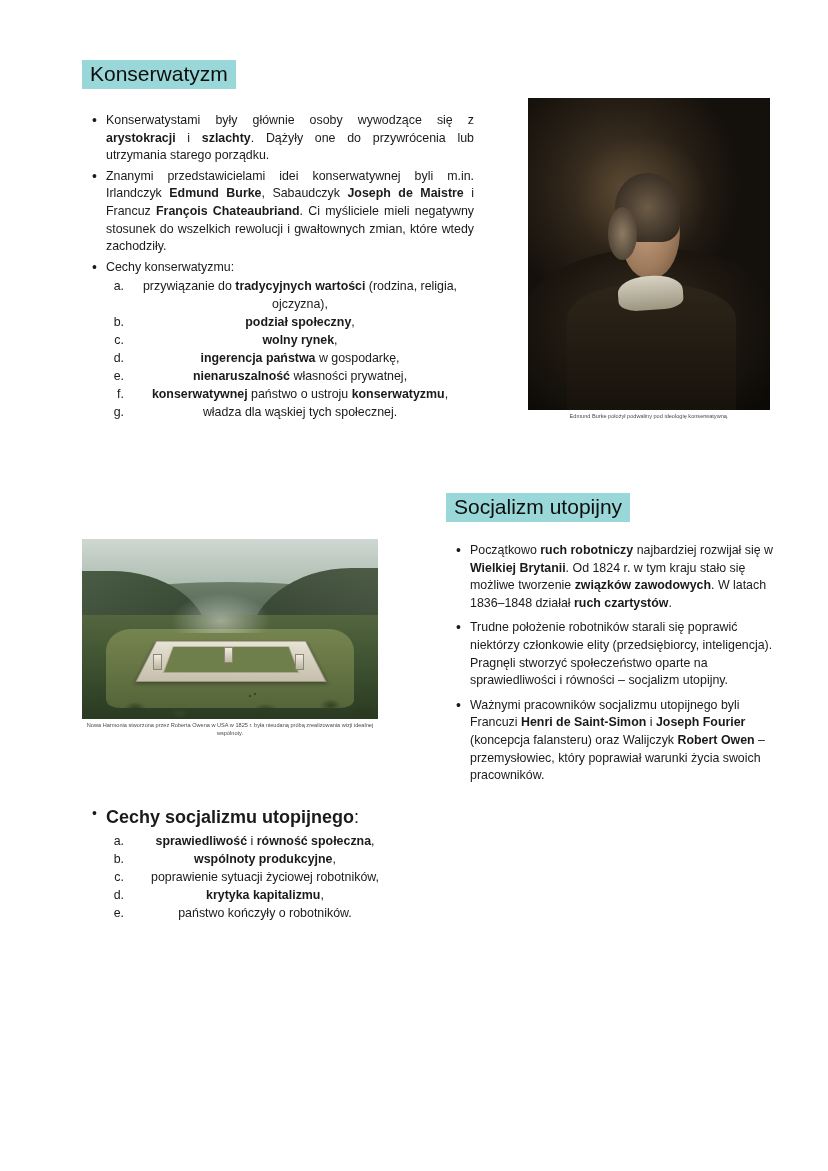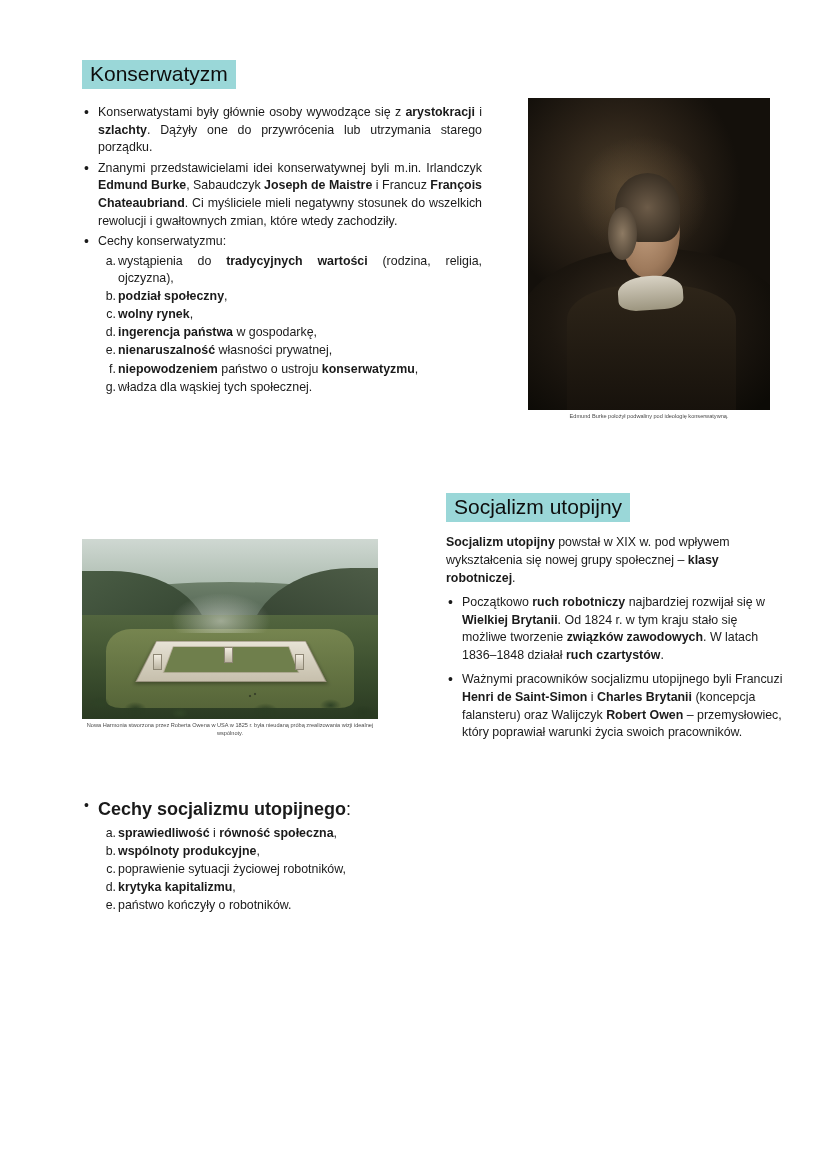--- a/index.html
+++ b/index.html
@@ -66,21 +66,21 @@
   .lead {
     margin: 0 0 4px 0;
   }
   .lead-soc {
     margin: 0 0 6px 0;
     line-height: 1.45;
   }
 
   ul.bullets {
     list-style: none;
-    margin: 0;
+    margin: 8px;
     padding: 0;
   }
   ul.bullets > li {
     position: relative;
     padding-left: 16px;
     margin-bottom: 3px;
   }
   ul.bullets > li::before {
     content: "•";
     position: absolute;
@@ -98,20 +98,21 @@
     margin: 2px 0 0 0;
     padding: 0;
     counter-reset: alpha;
   }
   ol.alpha > li {
     position: relative;
     padding-left: 20px;
     margin-bottom: 1px;
     counter-increment: alpha;
     line-height: 1.38;
+    text-align: center;
   }
   ol.alpha > li::before {
     content: counter(alpha, lower-alpha) ".";
     position: absolute;
     left: 0;
     width: 18px;
     text-align: right;
   }
 
   b, strong { font-weight: 700; }
@@ -335,26 +336,26 @@
 
   <div class="highlight-heading" id="heading-konserwatyzm">Konserwatyzm</div>
 
   <div class="text-block" id="cons-text">
     <ul class="bullets" id="cons-bullets">
       <li><span><span>Konserwatystami były głównie osoby wywodzące się z </span><b>arystokracji</b><span> i </span><b>szlachty</b><span>. Dążyły one do przywrócenia lub utrzymania starego porządku.</span></span></li>
       <li><span><span>Znanymi przedstawicielami idei konserwatywnej byli m.in. Irlandczyk </span><b>Edmund Burke</b><span>, Sabaudczyk </span><b>Joseph de Maistre</b><span> i Francuz </span><b>François Chateaubriand</b><span>. Ci myśliciele mieli negatywny stosunek do wszelkich rewolucji i gwałtownych zmian, które wtedy zachodziły.</span></span></li>
       <li>
         <span><span>Cechy konserwatyzmu:</span></span>
         <ol class="alpha" id="cons-features">
-            <li><span><span>wystąpienia do </span><b>tradycyjnych wartości</b><span> (rodzina, religia, ojczyzna),</span></span></li>
+            <li><span><span>przywiązanie do </span><b>tradycyjnych wartości</b><span> (rodzina, religia, ojczyzna),</span></span></li>
             <li><span><b>podział społeczny</b><span>,</span></span></li>
             <li><span><b>wolny rynek</b><span>,</span></span></li>
             <li><span><b>ingerencja państwa</b><span> w gospodarkę,</span></span></li>
             <li><span><b>nienaruszalność</b><span> własności prywatnej,</span></span></li>
-            <li><span><b>niepowodzeniem</b><span> państwo o ustroju </span><b>konserwatyzmu</b><span>,</span></span></li>
+            <li><span><b>konserwatywnej</b><span> państwo o ustroju </span><b>konserwatyzmu</b><span>,</span></span></li>
             <li><span><span>władza dla wąskiej tych społecznej.</span></span></li>
           </ol>
       </li>
     </ul>
   </div>
 
   <div class="figure" id="fig-burke">
     <div class="burke-img">
       <div class="burke-bg"></div>
       <div class="burke-glow"></div>
@@ -364,26 +365,24 @@
       <div class="burke-hair"></div>
       <div class="burke-wig"></div>
       <div class="burke-collar"></div>
     </div>
     <div class="caption">Edmund Burke położył podwaliny pod ideologię konserwatywną.</div>
   </div>
 
   <div class="highlight-heading" id="heading-socjalizm">Socjalizm utopijny</div>
 
   <div class="text-block" id="soc-text">
-    <p class="lead-soc">
-      <span><b>Socjalizm utopijny</b><span> powstał w XIX w. pod wpływem wykształcenia się nowej grupy społecznej – </span><b>klasy robotniczej</b><span>.</span></span>
-    </p>
     <ul class="bullets spaced" id="soc-bullets">
         <li><span><span>Początkowo </span><b>ruch robotniczy</b><span> najbardziej rozwijał się w </span><b>Wielkiej Brytanii</b><span>. Od 1824 r. w tym kraju stało się możliwe tworzenie </span><b>związków zawodowych</b><span>. W latach 1836–1848 działał </span><b>ruch czartystów</b><span>.</span></span></li>
-        <li><span><span>Ważnymi pracowników socjalizmu utopijnego byli Francuzi </span><b>Henri de Saint-Simon</b><span> i </span><b>Charles Brytanii</b><span> (koncepcja falansteru) oraz Walijczyk </span><b>Robert Owen</b><span> – przemysłowiec, który poprawiał warunki życia swoich pracowników.</span></span></li>
+        <li><span><span>Trudne położenie robotników starali się poprawić niektórzy członkowie elity (przedsiębiorcy, inteligencja). Pragnęli stworzyć społeczeństwo oparte na sprawiedliwości i równości – socjalizm utopijny.</span></span></li>
+        <li><span><span>Ważnymi pracowników socjalizmu utopijnego byli Francuzi </span><b>Henri de Saint-Simon</b><span> i </span><b>Joseph Fourier</b><span> (koncepcja falansteru) oraz Walijczyk </span><b>Robert Owen</b><span> – przemysłowiec, który poprawiał warunki życia swoich pracowników.</span></span></li>
       </ul>
   </div>
 
   <div class="figure" id="fig-harmony">
     <div class="harmony-img">
       <div class="h-sky"></div>
       <div class="h-hill-far"></div>
       <div class="h-hill-left"></div>
       <div class="h-hill-right"></div>
       <div class="h-valley"></div>

